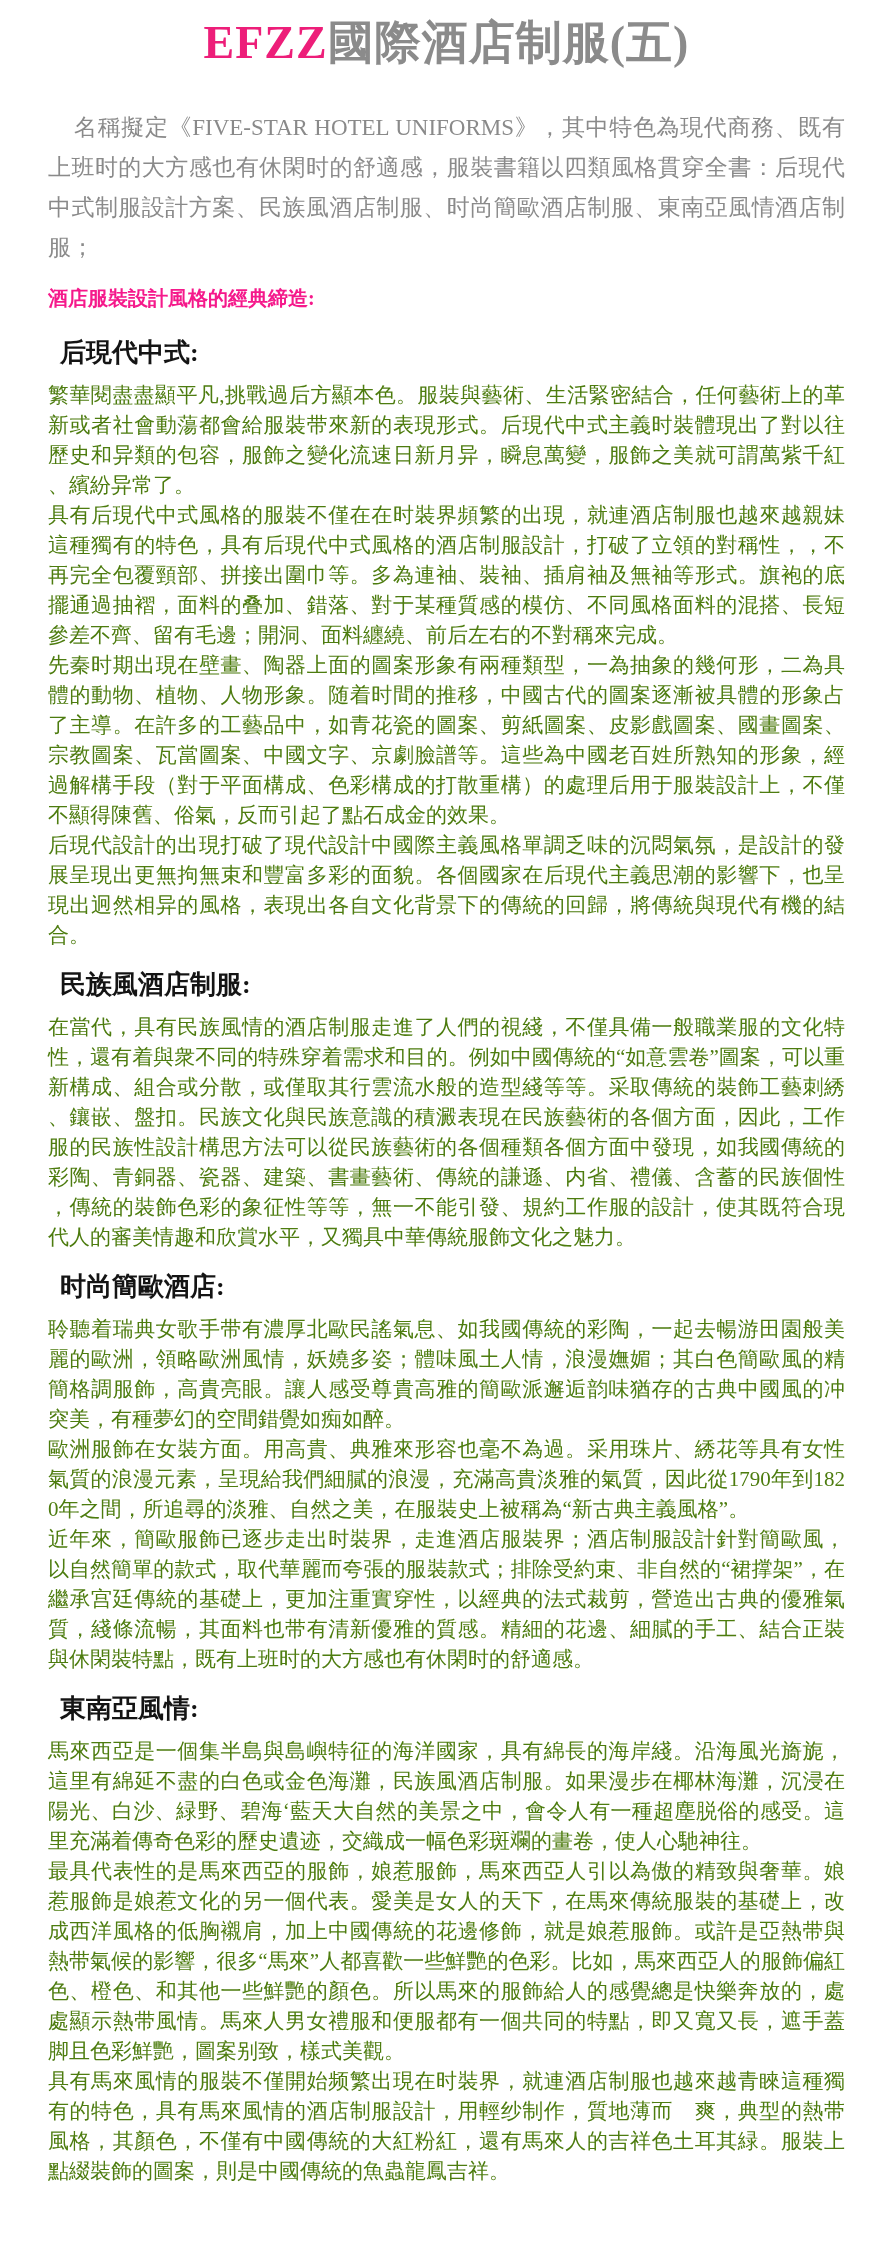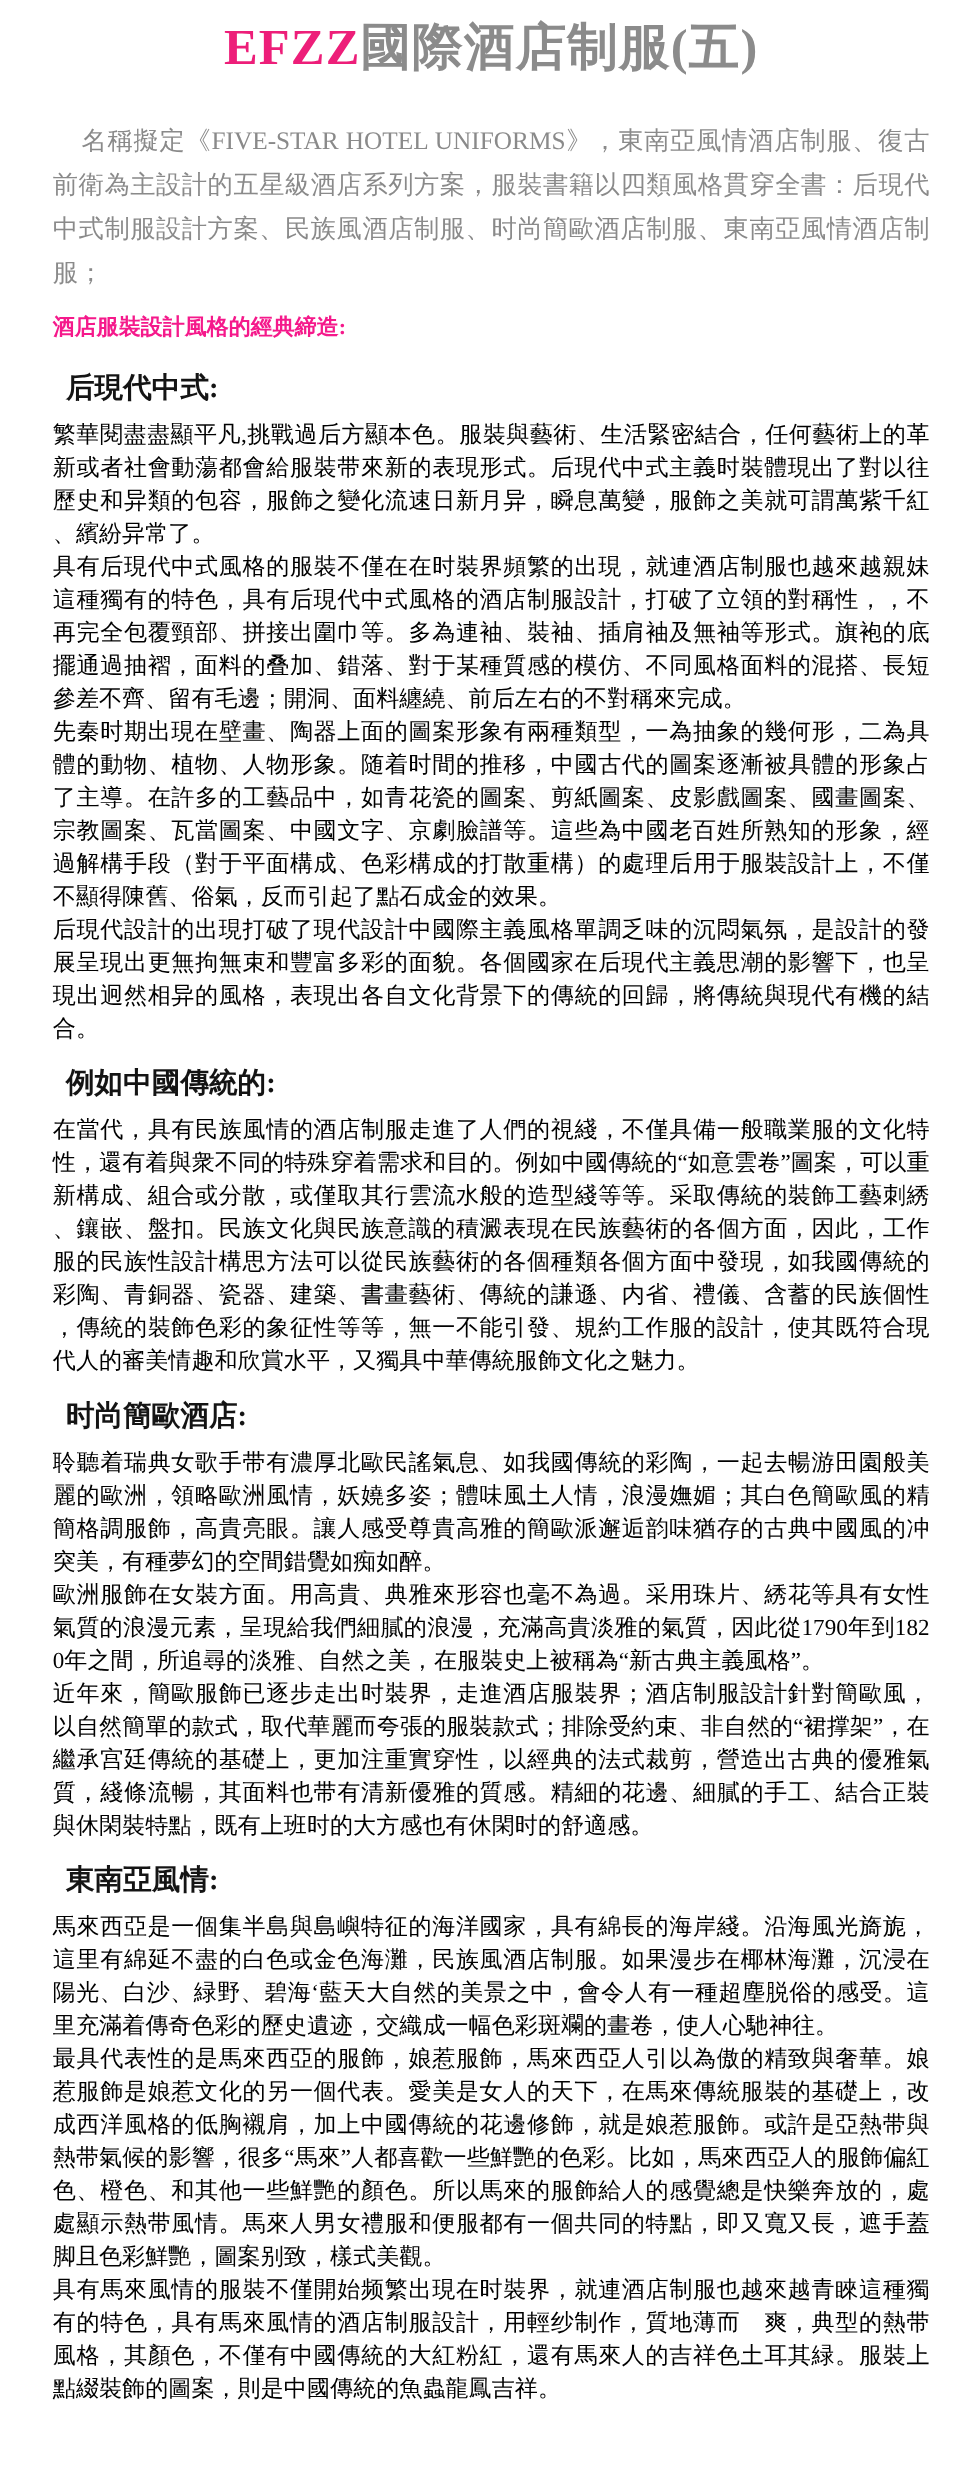--- a/index.html
+++ b/index.html
@@ -47,42 +47,42 @@
     margin: 16px 0 8px 12px;
     font-size: 26px;
     line-height: 38px;
     font-weight: 700;
     color: #141414;
   }
   .body-par {
     margin: 0;
     font-size: 21px;
     line-height: 30px;
-    color: #000000;
+    color: #4d7c0f;
     text-align: justify;
   }
 </style>
 </head>
 <body>
 
 <div class="page">
 
   <h1 class="doc-title"><span class="brand">EFZZ</span><span class="rest">國際酒店制服(五)</span></h1>
 
-  <p class="intro">名稱擬定《FIVE-STAR HOTEL UNIFORMS》，東南亞風情酒店制服、復古前衛為主設計的五星級酒店系列方案，服裝書籍以四類風格貫穿全書：后現代中式制服設計方案、民族風酒店制服、时尚簡歐酒店制服、東南亞風情酒店制服；</p>
+  <p class="intro">名稱擬定《FIVE-STAR HOTEL UNIFORMS》，其中特色為現代商務、既有上班时的大方感也有休閑时的舒適感，服裝書籍以四類風格貫穿全書：后現代中式制服設計方案、民族風酒店制服、时尚簡歐酒店制服、東南亞風情酒店制服；</p>
 
   <h2 class="accent-heading">酒店服裝設計風格的經典締造:</h2>
 
   <h3 class="section-heading">后現代中式:</h3>
   <p class="body-par">繁華閱盡盡顯平凡,挑戰過后方顯本色。服裝與藝術、生活緊密結合，任何藝術上的革新或者社會動蕩都會給服裝带來新的表現形式。后現代中式主義时裝體現出了對以往歷史和异類的包容，服飾之變化流速日新月异，瞬息萬變，服飾之美就可謂萬紫千紅、繽紛异常了。</p>
   <p class="body-par">具有后現代中式風格的服裝不僅在在时裝界頻繁的出現，就連酒店制服也越來越親妹這種獨有的特色，具有后現代中式風格的酒店制服設計，打破了立領的對稱性，，不再完全包覆頸部、拼接出圍巾等。多為連袖、裝袖、插肩袖及無袖等形式。旗袍的底擺通過抽褶，面料的叠加、錯落、對于某種質感的模仿、不同風格面料的混搭、長短參差不齊、留有毛邊；開洞、面料纏繞、前后左右的不對稱來完成。</p>
   <p class="body-par">先秦时期出現在壁畫、陶器上面的圖案形象有兩種類型，一為抽象的幾何形，二為具體的動物、植物、人物形象。随着时間的推移，中國古代的圖案逐漸被具體的形象占了主導。在許多的工藝品中，如青花瓷的圖案、剪紙圖案、皮影戲圖案、國畫圖案、宗教圖案、瓦當圖案、中國文字、京劇臉譜等。這些為中國老百姓所熟知的形象，經過解構手段（對于平面構成、色彩構成的打散重構）的處理后用于服裝設計上，不僅不顯得陳舊、俗氣，反而引起了點石成金的效果。</p>
   <p class="body-par">后現代設計的出現打破了現代設計中國際主義風格單調乏味的沉悶氣氛，是設計的發展呈現出更無拘無束和豐富多彩的面貌。各個國家在后現代主義思潮的影響下，也呈現出迥然相异的風格，表現出各自文化背景下的傳統的回歸，將傳統與現代有機的結合。</p>
 
-  <h3 class="section-heading">例如中國傳統的:</h3>
+  <h3 class="section-heading">民族風酒店制服:</h3>
   <p class="body-par">在當代，具有民族風情的酒店制服走進了人們的視綫，不僅具備一般職業服的文化特性，還有着與衆不同的特殊穿着需求和目的。例如中國傳統的“如意雲卷”圖案，可以重新構成、組合或分散，或僅取其行雲流水般的造型綫等等。采取傳統的裝飾工藝刺綉、鑲嵌、盤扣。民族文化與民族意識的積澱表現在民族藝術的各個方面，因此，工作服的民族性設計構思方法可以從民族藝術的各個種類各個方面中發現，如我國傳統的彩陶、青銅器、瓷器、建築、書畫藝術、傳統的謙遜、内省、禮儀、含蓄的民族個性，傳統的裝飾色彩的象征性等等，無一不能引發、規約工作服的設計，使其既符合現代人的審美情趣和欣賞水平，又獨具中華傳統服飾文化之魅力。</p>
 
   <h3 class="section-heading">时尚簡歐酒店:</h3>
   <p class="body-par">聆聽着瑞典女歌手带有濃厚北歐民謠氣息、如我國傳統的彩陶，一起去暢游田園般美麗的歐洲，領略歐洲風情，妖嬈多姿；體味風土人情，浪漫嫵媚；其白色簡歐風的精簡格調服飾，高貴亮眼。讓人感受尊貴高雅的簡歐派邂逅韵味猶存的古典中國風的冲突美，有種夢幻的空間錯覺如痴如醉。</p>
   <p class="body-par">歐洲服飾在女裝方面。用高貴、典雅來形容也毫不為過。采用珠片、綉花等具有女性氣質的浪漫元素，呈現給我們細膩的浪漫，充滿高貴淡雅的氣質，因此從1790年到1820年之間，所追尋的淡雅、自然之美，在服裝史上被稱為“新古典主義風格”。</p>
   <p class="body-par">近年來，簡歐服飾已逐步走出时裝界，走進酒店服裝界；酒店制服設計針對簡歐風，以自然簡單的款式，取代華麗而夸張的服裝款式；排除受約束、非自然的“裙撑架”，在繼承宫廷傳統的基礎上，更加注重實穿性，以經典的法式裁剪，營造出古典的優雅氣質，綫條流暢，其面料也带有清新優雅的質感。精細的花邊、細膩的手工、結合正裝與休閑裝特點，既有上班时的大方感也有休閑时的舒適感。</p>
 
   <h3 class="section-heading">東南亞風情:</h3>
   <p class="body-par">馬來西亞是一個集半島與島嶼特征的海洋國家，具有綿長的海岸綫。沿海風光旖旎，這里有綿延不盡的白色或金色海灘，民族風酒店制服。如果漫步在椰林海灘，沉浸在陽光、白沙、緑野、碧海‘藍天大自然的美景之中，會令人有一種超塵脱俗的感受。這里充滿着傳奇色彩的歷史遺迹，交織成一幅色彩斑斕的畫卷，使人心馳神往。</p>
   <p class="body-par">最具代表性的是馬來西亞的服飾，娘惹服飾，馬來西亞人引以為傲的精致與奢華。娘惹服飾是娘惹文化的另一個代表。愛美是女人的天下，在馬來傳統服裝的基礎上，改成西洋風格的低胸襯肩，加上中國傳統的花邊修飾，就是娘惹服飾。或許是亞熱带與熱带氣候的影響，很多“馬來”人都喜歡一些鮮艷的色彩。比如，馬來西亞人的服飾偏紅色、橙色、和其他一些鮮艷的顏色。所以馬來的服飾給人的感覺總是快樂奔放的，處處顯示熱带風情。馬來人男女禮服和便服都有一個共同的特點，即又寬又長，遮手蓋脚且色彩鮮艷，圖案别致，樣式美觀。</p>

